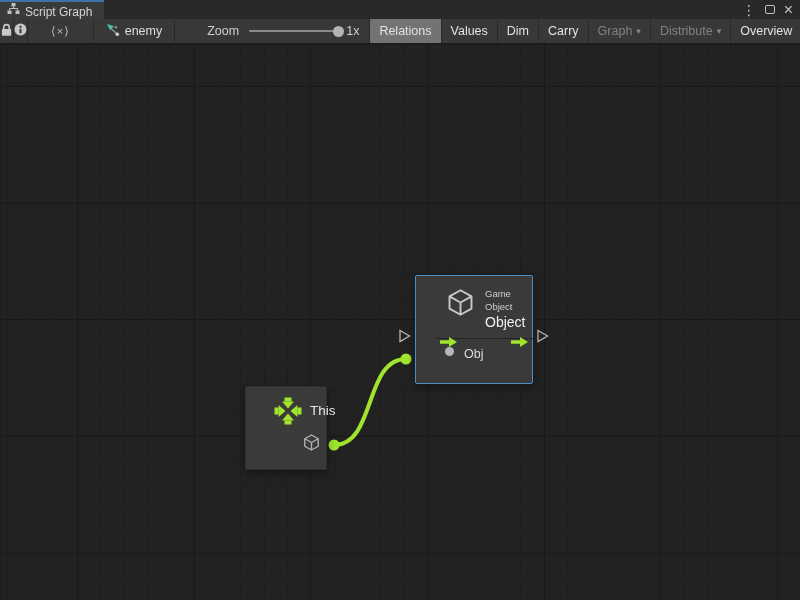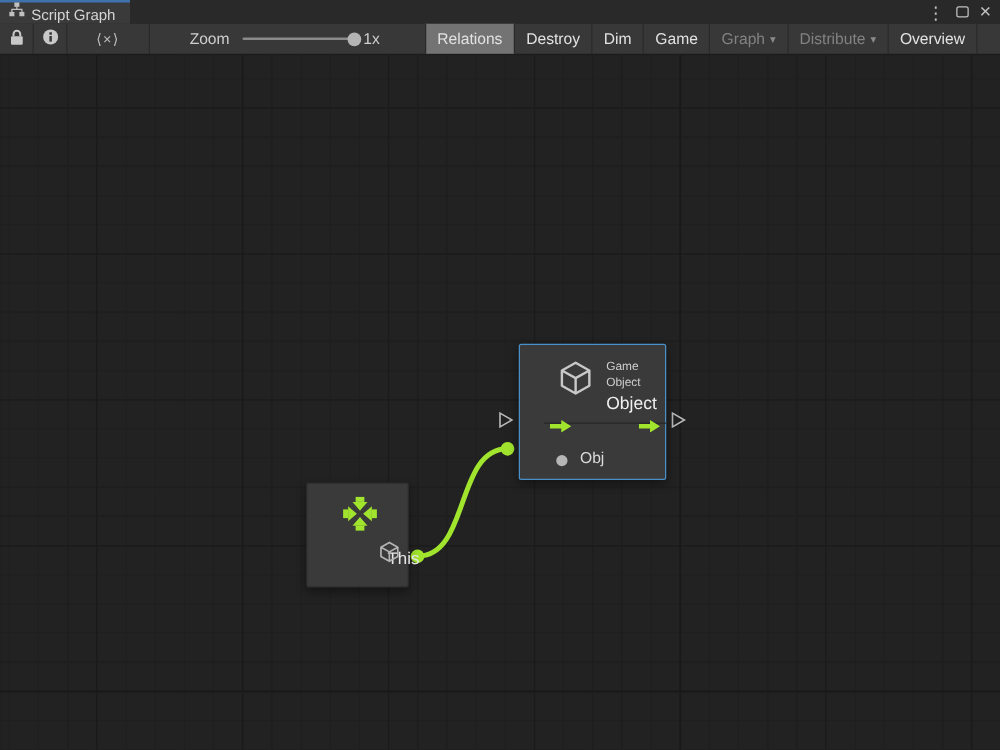--- a/index.html
+++ b/index.html
@@ -62,27 +62,27 @@
   .nd-cube { position:absolute; left:9px; top:11px; }
   .nd-texts { position:absolute; left:49px; top:11px; }
   .nd-category { color:#cfcfcf; font-size:9.5px; line-height:13px; }
   .nd-title { color:#f0f0f0; font-size:14px; line-height:19px; }
 
   .nd-flow-row { position:relative; height:18px; }
   .nd-flow-row .divider { position:absolute; left:-1px; right:-1px; top:8.5px; height:1px; background:#262626; }
   .flow-arrow { position:absolute; top:4px; }
   .flow-arrow.in { left:4px; } .flow-arrow.out { right:4px; }
 
-  .nd-port-row { position:relative; height:26px; display:flex; align-items:flex-end; }
+  .nd-port-row { position:relative; height:26px; display:flex; align-items:flex-start; }
   .port-dot { width:9px; height:9px; border-radius:50%; background:#b6b6b6; margin-left:9px; }
   .port-label { color:#dcdcdc; font-size:12.5px; margin-left:10px; }
 
   .this-header { position:relative; height:48px; }
   .this-icon { position:absolute; left:8px; top:10px; }
-  .this-title { position:absolute; left:44px; top:16px; color:#e6e6e6; font-size:13.5px;margin-top:36px; }
+  .this-title { position:absolute; left:44px; top:16px; color:#e6e6e6; font-size:13.5px; }
   .this-cube-port { position:absolute; right:5px; bottom:13px; }
 
   .tri-port { position:absolute; }
   .tri-left { left:398px; top:285px; }
   .tri-right { left:536px; top:285px; }
 </style>
 </head>
 <body>
 
 <div id="app">
@@ -120,40 +120,51 @@
         <svg width="13" height="13" viewBox="0 0 13 13">
           <circle cx="6.5" cy="6.5" r="6" fill="#c8c8c8"></circle>
           <rect x="5.5" y="2.8" width="2" height="2" fill="#383838"></rect>
           <rect x="5.5" y="5.8" width="2" height="4.5" fill="#383838"></rect>
         </svg>
       </span>
     </div>
     <div class="tb-btn">
       <span class="code-glyph">⟨×⟩</span>
     </div>
+    <div class="tb-btn" style="padding:0 12px">
+      <span>
+        <svg width="14" height="14" viewBox="0 0 14 14">
+          <polygon points="1,1 8,3.2 4,7" fill="#3ec9ad"></polygon>
+          <line x1="4" y1="4.5" x2="11" y2="11" stroke="#9a9a9a" stroke-width="1.2"></line>
+          <circle cx="11.3" cy="11.3" r="1.8" fill="#cfcfcf"></circle>
+          <circle cx="9.8" cy="4.2" r="1.3" fill="#8f8f8f"></circle>
+        </svg>
+      </span>
+      <span class="graph-name">enemy</span>
+    </div>
     <div class="zoom-group">
       <span class="zoom-label">Zoom</span>
       <span class="zoom-track">
         <span class="zoom-thumb"></span>
       </span>
       <span class="zoom-value">1x</span>
     </div>
 
     <div class="tb-right">
       <div class="tb-btn active">
         <span>Relations</span>
       </div>
       <div class="tb-btn">
-        <span>Destroy</span>
+        <span>Values</span>
       </div>
       <div class="tb-btn">
         <span>Dim</span>
       </div>
       <div class="tb-btn">
-        <span>Game</span>
+        <span>Carry</span>
       </div>
       <div class="tb-btn disabled">
         <span>Graph</span>
         <span class="caret">▾</span>
       </div>
       <div class="tb-btn disabled">
         <span>Distribute</span>
         <span class="caret">▾</span>
       </div>
       <div class="tb-btn">

